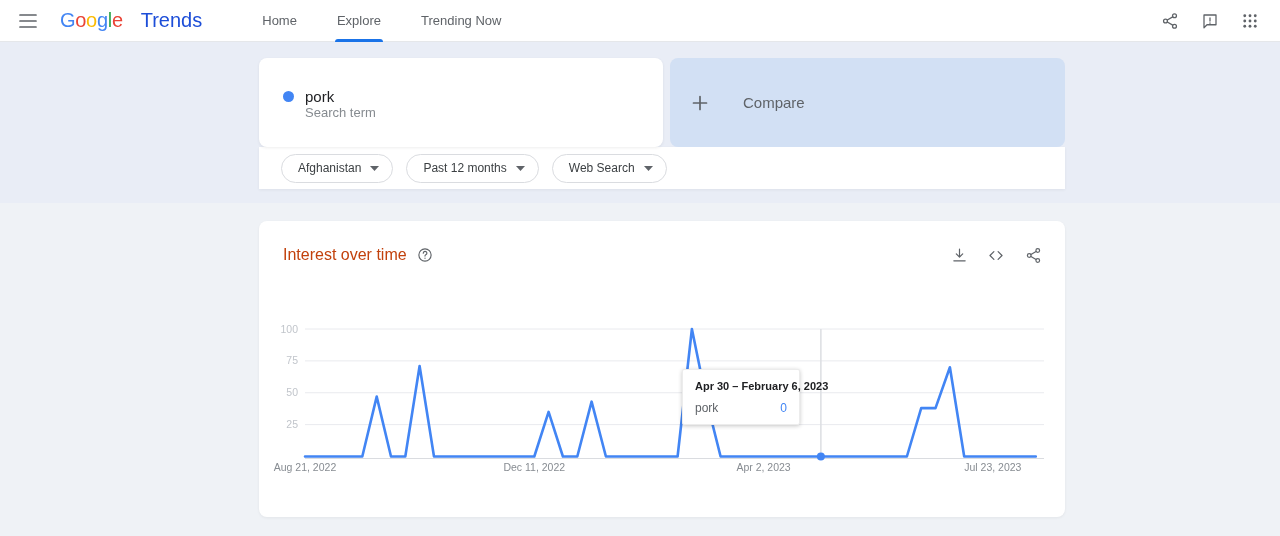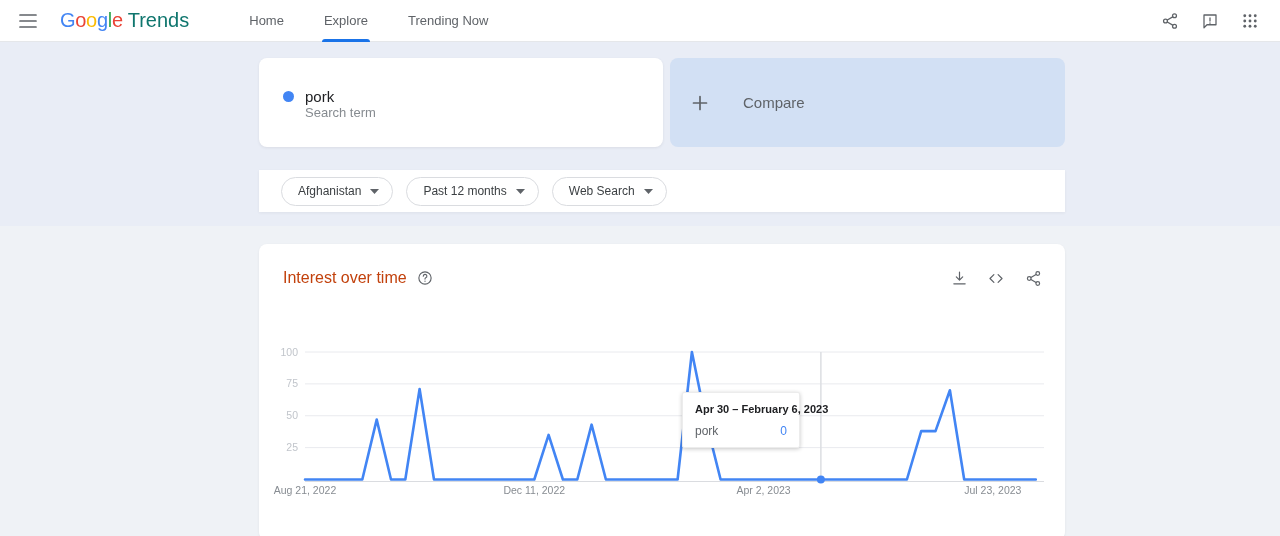--- a/index.html
+++ b/index.html
@@ -7,21 +7,21 @@
     font-family:"Liberation Sans", sans-serif; background:#eff2f6; }
 
   
   .topbar { height:42px; background:#fff; border-bottom:1px solid #e5e7ea;
     display:flex; align-items:center; position:relative; }
   .menu-btn { margin-left:16px; width:24px; height:24px; display:flex;
     align-items:center; justify-content:center; cursor:pointer; }
   .logo { margin-left:20px; font-size:20px; display:flex; align-items:baseline;
     cursor:pointer; letter-spacing:-0.3px; }
   .l-blue{color:#4285F4}.l-red{color:#EA4335}.l-yellow{color:#FBBC05}.l-green{color:#34A853}
-  .logo .product { color:#0f766e; margin-left:5px; letter-spacing:0; }
+  .logo .product { color:#1d4ed8; margin-left:18px; letter-spacing:0; }
   .nav { display:flex; margin-left:40px; height:42px; }
   .nav-item { position:relative; height:42px; line-height:42px; padding:0 20px;
     font-size:13px; color:#5f6368; cursor:pointer; }
   .nav-item.active::after { content:""; position:absolute; left:18px; right:18px;
     bottom:0; height:3px; background:#1a73e8; border-radius:3px 3px 0 0; }
   .topbar-icons { margin-left:auto; margin-right:20px; display:flex; gap:20px; }
   .icon-btn { width:20px; height:20px; display:flex; align-items:center;
     justify-content:center; cursor:pointer; }
   svg.gicon { stroke:#5f6368; fill:none; stroke-width:1.7; stroke-linecap:round;
     stroke-linejoin:round; }
@@ -34,21 +34,21 @@
   .term-card { width:404px; height:89px; background:#fff; border-radius:8px;
     box-shadow:0 1px 3px rgba(32,33,36,.08); display:flex; padding:30px 0 0 24px;
     cursor:pointer; }
   .term-dot { width:11px; height:11px; border-radius:50%; background:#4285f4;
     margin:3px 11px 0 0; flex:none; }
   .term-title { font-size:15px; color:#202124; }
   .term-sub { font-size:13px; color:#868b90; }
   .compare-card { width:395px; height:89px; background:#d2e0f4; border-radius:8px;
     display:flex; align-items:center; padding-left:22px; cursor:pointer; }
   .compare-label { font-size:15px; color:#5f6368; margin-left:35px; }
-  .filters-bar { margin-top:23px; height:42px; background:#fff; border-radius:0;
+  .filters-bar { margin-top:0; height:42px; background:#fff; border-radius:0;
     box-shadow:0 1px 3px rgba(32,33,36,.06); display:flex; align-items:center;
     padding-left:22px; gap:13px; }
   .pill { height:29px; border:1px solid #dadce0; border-radius:16px; background:#fff;
     display:inline-flex; align-items:center; gap:9px; padding:0 13px 0 16px;
     font-size:12px; color:#3c4043; cursor:pointer; white-space:nowrap; }
 
   
   .main { padding-top:18px; }
   .chart-card { width:806px; margin-left:259px; height:296px; background:#fff;
     border-radius:8px; box-shadow:0 1px 3px rgba(32,33,36,.06); position:relative; }

